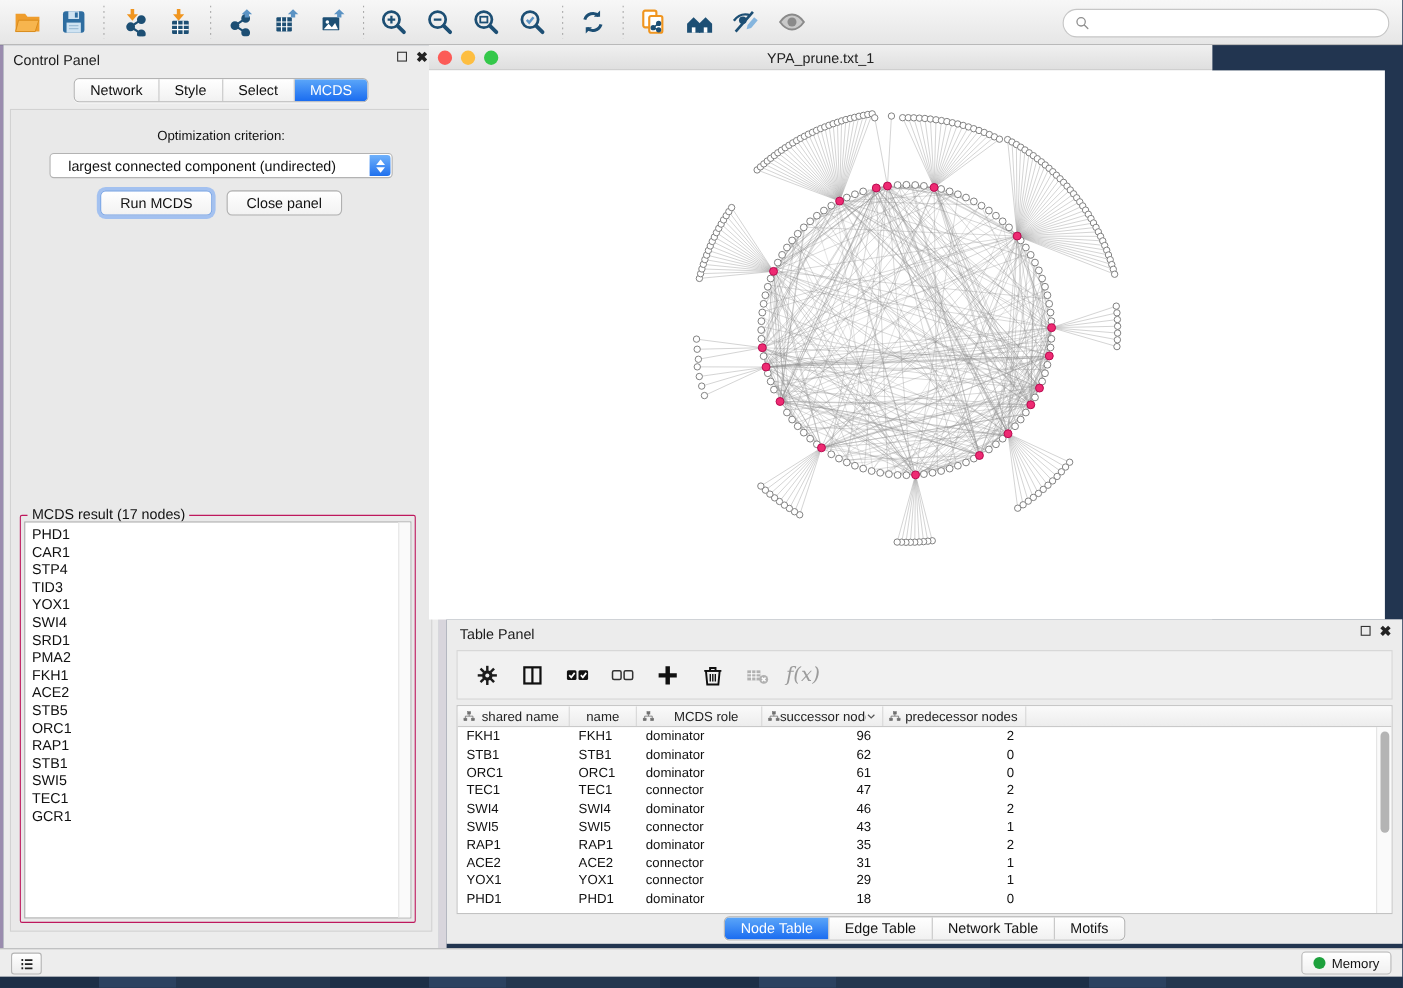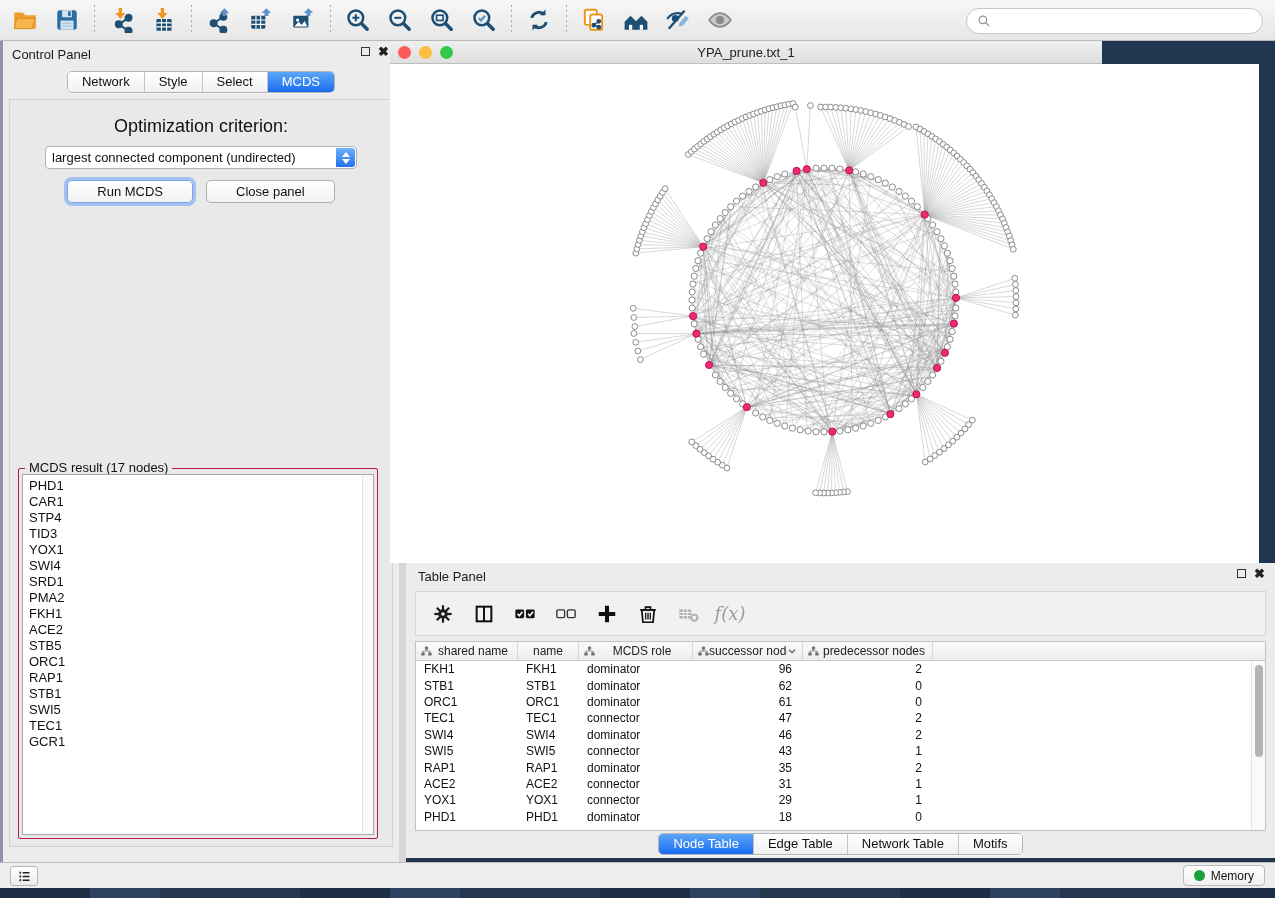--- a/index.html
+++ b/index.html
@@ -37,34 +37,34 @@
     background:#fff; box-shadow:0 1px 0 rgba(255,255,255,.6); }
   .seg .s { padding:2px 14px 3px; font-size:13px; background:linear-gradient(#ffffff,#f1f1f1);
     border-left:1px solid #c4c4c4; color:#111; cursor:default; white-space:nowrap; }
   .seg .s:first-child { border-left:none; }
   .seg .s.sel { background:linear-gradient(#5ba6f9,#1a6cf0); color:#fff; }
 
   #cp-tabs-wrap { position:absolute; left:0; top:30px; width:100%; text-align:center; }
 
   .cp-content { position:absolute; left:6px; right:6px; top:58px; bottom:15px;
     background:#e9e9e9; border:1px solid #d2d2d2; }
-  .opt-label { text-align:center; margin-top:16px; font-size:18px; }
+  .opt-label { text-align:center; margin-top:16px; font-size:12px; }
   .mac-select { width:312px; height:23px; margin:9px auto 0; background:#fff;
     border:1px solid #b3b3b3; border-radius:4px; display:flex; align-items:center;
-    padding-left:6px; font-size:13px; position:relative; cursor:default; }
+    padding-left:16px; font-size:13px; position:relative; cursor:default; }
   .stepper { position:absolute; right:1px; top:1px; bottom:1px; width:19px; border-radius:0 3px 3px 0;
     background:linear-gradient(#6fb1fb,#2071ee); display:flex; flex-direction:column;
     align-items:center; justify-content:center; gap:2px; }
   .stepper i { display:block; width:0; height:0; border-left:4px solid transparent; border-right:4px solid transparent; }
   .stepper .up { border-bottom:5px solid #fff; }
   .stepper .dn { border-top:5px solid #fff; }
   .btn-row { margin-top:11px; display:flex; justify-content:center; gap:13px; }
   .mac-btn { font-family:"Liberation Sans",sans-serif; font-size:13px; color:#111;
     background:linear-gradient(#ffffff,#f2f2f2); border:1px solid #b0b0b0; border-radius:5px;
-    height:23px; padding:0 29px; cursor:default; }
+    height:23px; padding:0 17px; cursor:default; }
   .mac-btn.focus { box-shadow:0 0 0 3px rgba(106,160,245,.55); border-color:#7aa6e8; }
 
   .groupbox { position:absolute; left:8px; right:14px; top:368px; bottom:7px;
     border:1px solid #be185d; border-radius:2px; }
   .g-title { position:absolute; top:-9px; left:6px; background:#e9e9e9; padding:0 4px; font-size:13px; }
   .result-list { position:absolute; left:3px; right:3px; top:5px; bottom:3px; background:#fff;
     border:1px solid #a9a9a9; padding:3px 0 0 6px; overflow:hidden; }
   .result-list .item { font-size:13px; line-height:16px; }
   .list-track { position:absolute; right:4px; top:6px; bottom:4px; width:11px;
     background:#fafafa; border-left:1px solid #e4e4e4; }

